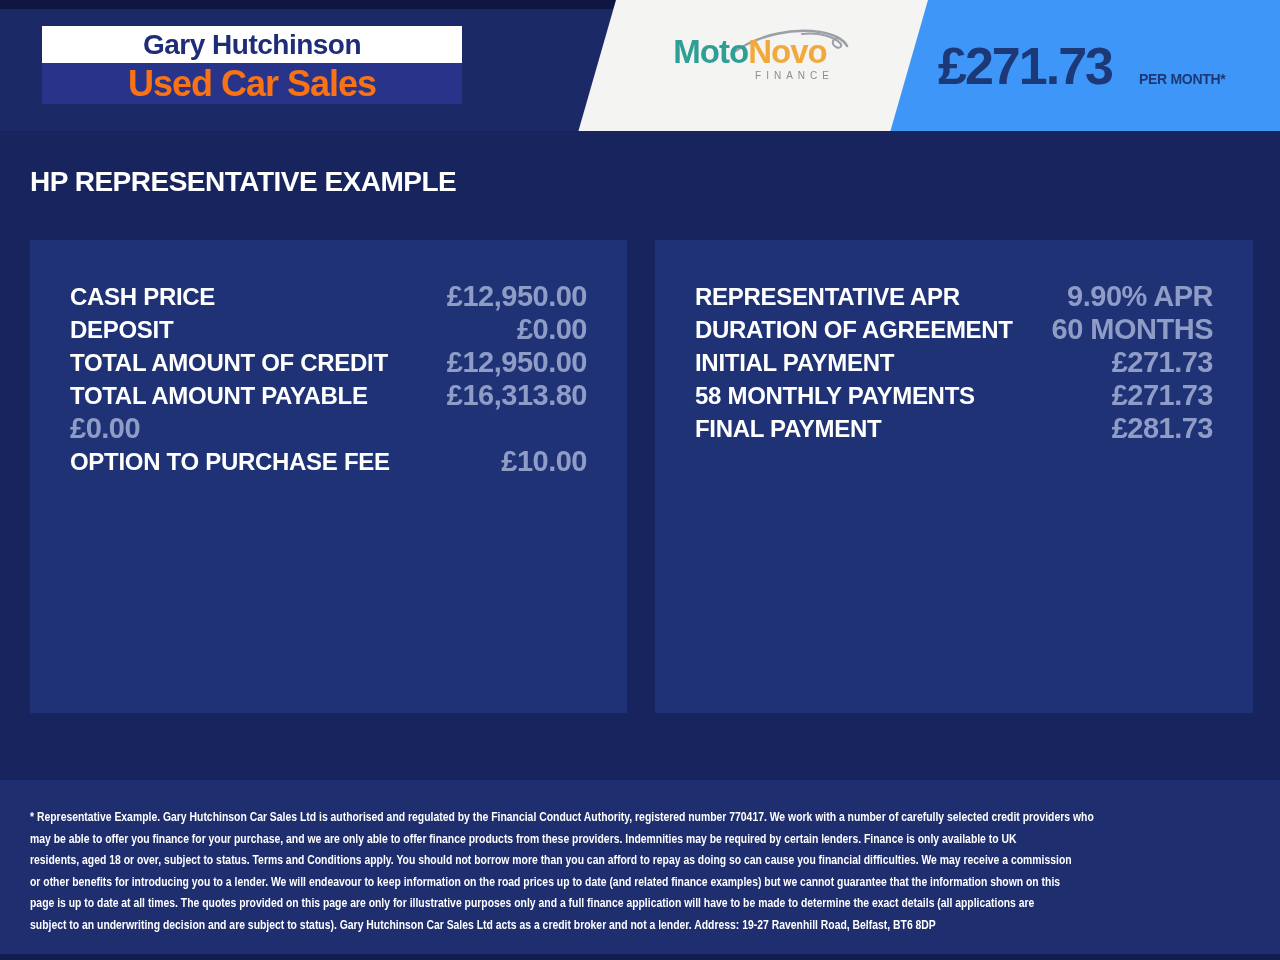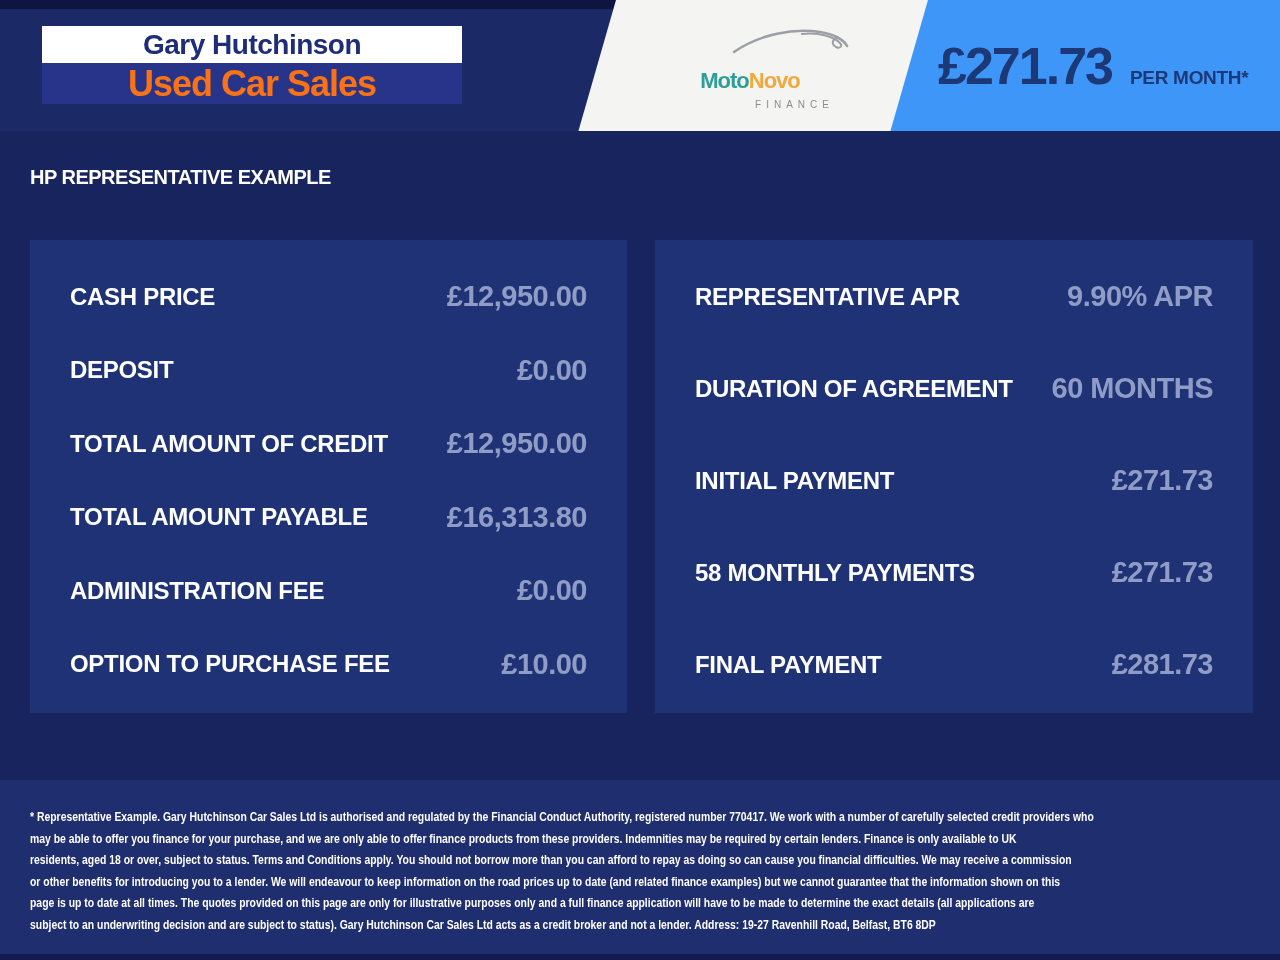--- a/index.html
+++ b/index.html
@@ -26,43 +26,43 @@
     color:#1F2C78;font-weight:bold;font-size:28px;letter-spacing:-0.5px;
   }
   .dealer-logo .band2{
     background:#28348A;height:41px;display:flex;align-items:center;justify-content:center;
     color:#f97316;font-weight:bold;font-size:36px;letter-spacing:-1px;margin-top:-1px;
   }
   
   .motonovo{position:absolute;top:28px;left:662px;width:176px;text-align:center;}
   .motonovo .swoosh{position:absolute;top:-2px;right:-14px;width:120px;height:30px;}
   .motonovo .wordmark{
-    position:relative;margin-top:36px;font-size:22px;font-weight:bold;letter-spacing:-1px;line-height:34px;
+    position:relative;margin-top:7px;font-size:33px;font-weight:bold;letter-spacing:-1px;line-height:34px;
   }
   .motonovo .moto{color:#2E9E96;}
   .motonovo .novo{color:#F2A83B;}
   .motonovo .finance{
     margin-top:1px;text-align:right;padding-right:4px;
     color:#8C8C8C;font-size:10px;letter-spacing:5px;font-weight:normal;
   }
   
   .price-wrap{
     position:absolute;top:0;left:938px;height:131px;display:flex;align-items:center;
   }
   .price-inner{display:flex;align-items:baseline;color:#1C3876;}
   .price-amount{font-size:52px;font-weight:bold;letter-spacing:-2px;}
-  .price-per{font-size:19px;font-weight:bold;margin-left:18px;letter-spacing:-0.3px;}
+  .price-per{font-size:14px;font-weight:bold;margin-left:27px;letter-spacing:-0.3px;}
   
   .heading{
     position:absolute;top:166px;left:30px;
-    color:#FFFFFF;font-size:20px;font-weight:bold;letter-spacing:-0.5px;
+    color:#FFFFFF;font-size:28px;font-weight:bold;letter-spacing:-0.5px;
   }
   .panel{
     position:absolute;top:240px;height:473px;background:#1F3276;
-    display:flex;flex-direction:column;justify-content:space-between;
+    display:flex;flex-direction:column;
     padding:40px 40px 32px 40px;box-sizing:border-box;
   }
   .panel.left{left:30px;width:597px;}
   .panel.right{left:655px;width:598px;}
   .row{display:flex;justify-content:space-between;align-items:center;}
   .row .label{color:#FFFFFF;font-size:24px;font-weight:bold;letter-spacing:-0.3px;}
   .row .value{color:#8F9DC6;font-size:29px;font-weight:bold;letter-spacing:-0.5px;}
   
   .footer{position:absolute;top:780px;left:0;width:1280px;height:215px;background:#1E2E6E;}
   .footer-text{position:absolute;top:26px;left:30px;width:1600px;}
@@ -119,21 +119,20 @@
     </div>
     <div class="row">
       <span class="label">TOTAL AMOUNT OF CREDIT</span>
       <span class="value">£12,950.00</span>
     </div>
     <div class="row">
       <span class="label">TOTAL AMOUNT PAYABLE</span>
       <span class="value">£16,313.80</span>
     </div>
     <div class="row">
-      <span class="label">ADMINISTRATION FEE</span>
       <span class="value">£0.00</span>
     </div>
     <div class="row">
       <span class="label">OPTION TO PURCHASE FEE</span>
       <span class="value">£10.00</span>
     </div>
   </div>
 
   <div class="panel right">
     <div class="row">

